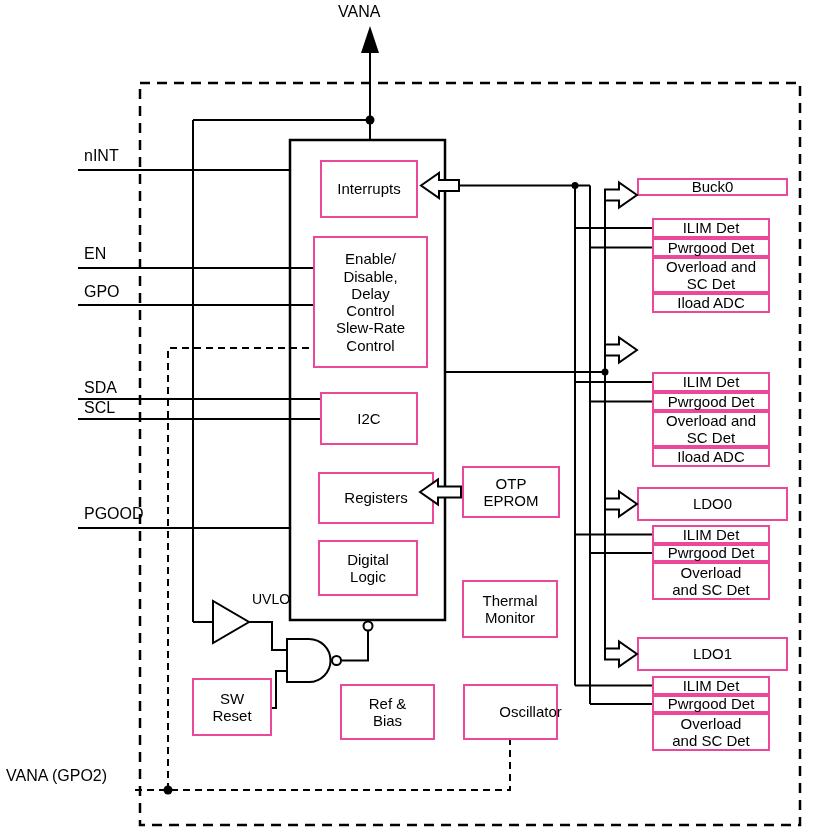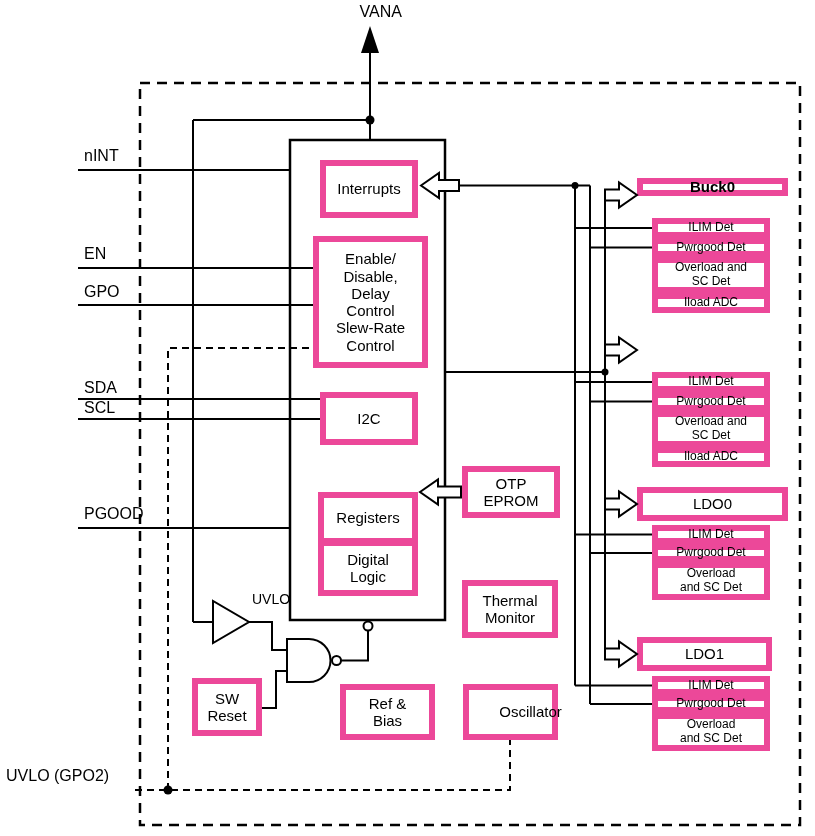--- a/index.html
+++ b/index.html
@@ -2,31 +2,31 @@
 <html><head>
 <meta charset="utf-8">
 <style>
   html,body{margin:0;padding:0;background:#ffffff;}
   #canvas{
     position:relative;width:815px;height:836px;background:#ffffff;overflow:hidden;
     font-family:"Liberation Sans", sans-serif;color:#000;
   }
   svg.layer{position:absolute;left:0;top:0;pointer-events:none;}
   .box{
-    position:absolute;box-sizing:border-box;border:6px solid #ec4899;background:#fff;
+    position:absolute;box-sizing:border-box;border:2px solid #ec4899;background:#fff;
     display:flex;align-items:center;justify-content:center;text-align:center;
     font-size:15px;line-height:1.15;white-space:pre-line;z-index:2;
   }
-  .subrow{font-size:12px;}
+  .subrow{font-size:15px;}
   .header-box{font-size:15px;}
   .lbl{
     position:absolute;font-size:16px;white-space:pre;z-index:2;line-height:1.1;
   }
   .small-lbl{font-size:14px;}
-  .center{text-align:right;}
+  .center{text-align:left;}
 </style>
 </head>
 <body>
 
 <div id="canvas">
 
   <svg class="layer" width="815" height="836" viewBox="0 0 815 836" style="z-index:1">
 
     <rect x="140" y="83" width="660" height="742" fill="none" stroke="#000" stroke-width="2.5" stroke-dasharray="10,7"></rect>
 
@@ -79,64 +79,64 @@
     <circle cx="605" cy="372" r="3.5" fill="#000"></circle>
   </svg>
 
   <div class="lbl center" style="left:338px;top:3px;width:64px;">VANA</div>
   <div class="lbl" style="left:84px;top:147px;">nINT</div>
   <div class="lbl" style="left:84px;top:245px;">EN</div>
   <div class="lbl" style="left:84px;top:283px;">GPO</div>
   <div class="lbl" style="left:84px;top:379px;text-align:center;">SDA</div>
   <div class="lbl" style="left:84px;top:399px;">SCL</div>
   <div class="lbl" style="left:84px;top:505px;">PGOOD</div>
-  <div class="lbl" style="left:6px;top:767px;">UVLO (GPO2)</div>
+  <div class="lbl" style="left:6px;top:767px;">VANA (GPO2)</div>
 
   <div class="box" style="left:320px;top:160px;width:98px;height:58px;">Interrupts</div>
   <div class="box" style="left:313px;top:236px;width:115px;height:132px;">Enable/
 Disable,
 Delay
 Control
 Slew-Rate
 Control</div>
   <div class="box" style="left:320px;top:392px;width:98px;height:53px;">I2C</div>
-  <div class="box" style="left:318px;top:492px;width:100px;height:52px;">Registers</div>
+  <div class="box" style="left:318px;top:472px;width:116px;height:52px;">Registers</div>
   <div class="box" style="left:318px;top:540px;width:100px;height:56px;">Digital
 Logic</div>
   <div class="box" style="left:462px;top:580px;width:96px;height:58px;">Thermal
 Monitor</div>
   <div class="box" style="left:462px;top:466px;width:98px;height:52px;">OTP
 EPROM</div>
   <div class="box" style="left:340px;top:684px;width:95px;height:56px;">Ref &amp;
 Bias</div>
   <div class="box" style="left:463px;top:684px;width:95px;height:56px;padding-left:40px;">Oscillator</div>
-  <div class="box" style="left:192px;top:678px;width:70px;height:58px;">SW
+  <div class="box" style="left:192px;top:678px;width:80px;height:58px;">SW
 Reset</div>
   <div class="lbl small-lbl" style="left:252px;top:592px;">UVLO</div>
 
-  <div class="box header-box" style="left:637px;top:178px;width:151px;height:18px;font-weight:bold;">Buck0</div>
+  <div class="box header-box" style="left:637px;top:178px;width:151px;height:18px;">Buck0</div>
   <div class="box subrow" style="left:652px;top:218px;width:118px;height:20px;">ILIM Det</div>
   <div class="box subrow" style="left:652px;top:238px;width:118px;height:19px;">Pwrgood Det</div>
   <div class="box subrow" style="left:652px;top:257px;width:118px;height:36px;">Overload and
 SC Det</div>
   <div class="box subrow" style="left:652px;top:293px;width:118px;height:20px;">Iload ADC</div>
 
   <div class="box subrow" style="left:652px;top:372px;width:118px;height:20px;">ILIM Det</div>
   <div class="box subrow" style="left:652px;top:392px;width:118px;height:19px;">Pwrgood Det</div>
   <div class="box subrow" style="left:652px;top:411px;width:118px;height:36px;">Overload and
 SC Det</div>
   <div class="box subrow" style="left:652px;top:447px;width:118px;height:20px;">Iload ADC</div>
 
   <div class="box header-box" style="left:637px;top:487px;width:151px;height:34px;">LDO0</div>
   <div class="box subrow" style="left:652px;top:525px;width:118px;height:19px;">ILIM Det</div>
   <div class="box subrow" style="left:652px;top:544px;width:118px;height:18px;">Pwrgood Det</div>
   <div class="box subrow" style="left:652px;top:562px;width:118px;height:38px;">Overload
 and SC Det</div>
 
-  <div class="box header-box" style="left:637px;top:637px;width:135px;height:34px;">LDO1</div>
+  <div class="box header-box" style="left:637px;top:637px;width:151px;height:34px;">LDO1</div>
   <div class="box subrow" style="left:652px;top:676px;width:118px;height:19px;">ILIM Det</div>
   <div class="box subrow" style="left:652px;top:695px;width:118px;height:18px;">Pwrgood Det</div>
   <div class="box subrow" style="left:652px;top:713px;width:118px;height:38px;">Overload
 and SC Det</div>
 
   <svg class="layer" width="815" height="836" viewBox="0 0 815 836" style="z-index:3">
 
     <polygon points="421,185.5 439,173 439,180 459,180 459,191 439,191 439,198" fill="#fff" stroke="#000" stroke-width="2"></polygon>
 
     <polygon points="420,492 438,479.5 438,486.5 461,486.5 461,497.5 438,497.5 438,504.5" fill="#fff" stroke="#000" stroke-width="2"></polygon>

